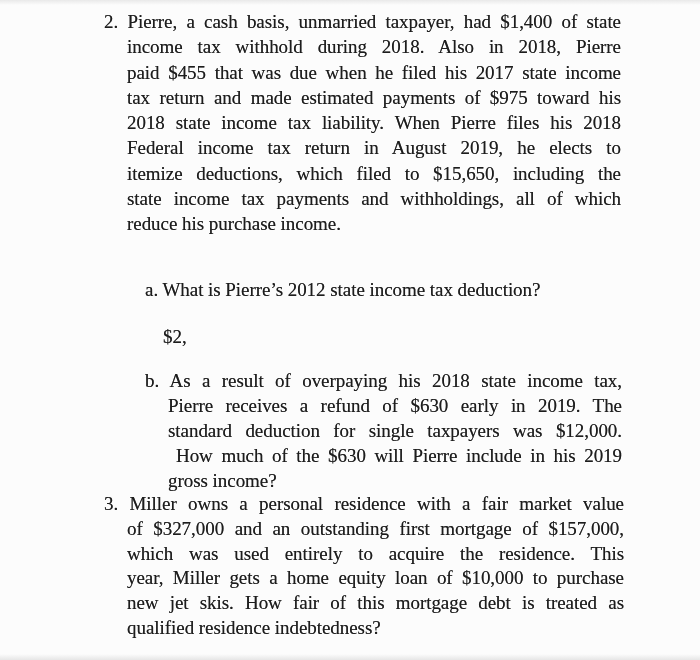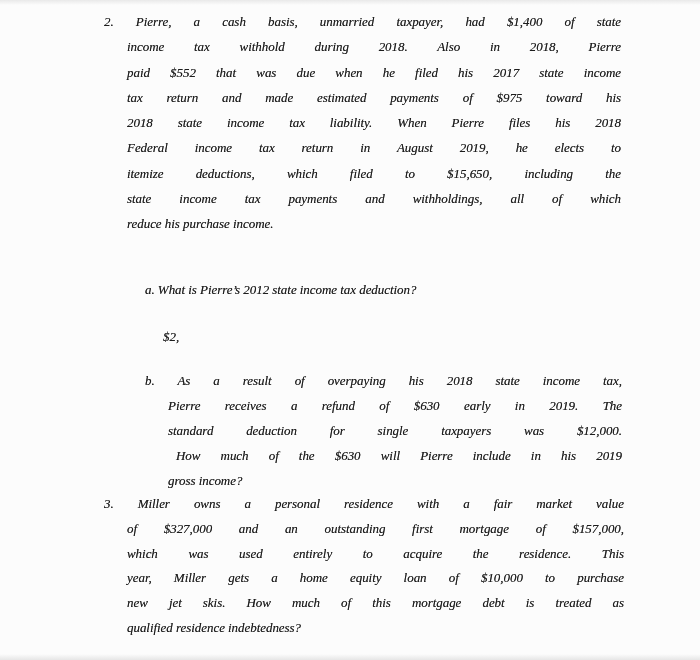--- a/index.html
+++ b/index.html
@@ -14,25 +14,24 @@
     overflow: hidden;
     background:
       linear-gradient(#e9e9e9, rgba(255,255,255,0) 5px),
       linear-gradient(to top, #e6e6e6, rgba(255,255,255,0) 6px),
       #fcfcfc;
     font-family: "Liberation Serif", serif;
     color: #1d1d1d;
   }
   .textblock {
     position: absolute;
-    font-size: 13px;
+    font-size: 19px;
     letter-spacing: -0.05px;
     filter: blur(0.28px);
     text-shadow: 0 0 0.5px rgba(25,25,25,0.65);
-    font-style: italic;
   }
   .ln {
     line-height: 25.3px;
     white-space: normal;
   }
   
   .j {
     text-align: justify;
     text-align-last: justify;
     text-justify: inter-word;
@@ -53,21 +52,21 @@
   #q3 .ln  { line-height: 24.8px; }
 </style>
 </head>
 <body>
 
 <div id="canvas">
 
   <div id="q2" class="textblock">
     <div class="ln j">2. Pierre, a cash basis, unmarried taxpayer, had $1,400 of state</div>
     <div class="ln j ind">income tax withhold during 2018.  Also in 2018, Pierre</div>
-    <div class="ln j ind">paid $552 that was due when he filed his 2017 state income</div>
+    <div class="ln j ind">paid $455 that was due when he filed his 2017 state income</div>
     <div class="ln j ind">tax return and made estimated payments of $975 toward his</div>
     <div class="ln j ind">2018 state income tax liability.  When Pierre files his 2018</div>
     <div class="ln j ind">Federal income tax return in August 2019, he elects to</div>
     <div class="ln j ind">itemize deductions, which filed to $15,650, including the</div>
     <div class="ln j ind">state income tax payments and withholdings, all of which</div>
     <div class="ln ind">reduce his purchase income.</div>
   </div>
 
   <div id="item-a" class="textblock">
     <div class="ln">a. What is Pierre’s 2012 state income tax deduction?</div>
@@ -83,17 +82,17 @@
     <div class="ln j ind2">standard deduction for single taxpayers was $12,000.</div>
     <div class="ln j ind2 ti">How much of the $630 will Pierre include in his 2019</div>
     <div class="ln ind2">gross income?</div>
   </div>
 
   <div id="q3" class="textblock">
     <div class="ln j">3. Miller owns a personal residence with a fair market value</div>
     <div class="ln j ind">of $327,000 and an outstanding first mortgage of $157,000,</div>
     <div class="ln j ind">which was used entirely to acquire the residence.  This</div>
     <div class="ln j ind">year, Miller gets a home equity loan of $10,000 to purchase</div>
-    <div class="ln j ind">new jet skis.  How much of this mortgage debt is treated as</div>
+    <div class="ln j ind">new jet skis.  How fair of this mortgage debt is treated as</div>
     <div class="ln ind">qualified residence indebtedness?</div>
   </div>
 
 </div>
 
 </body></html>

